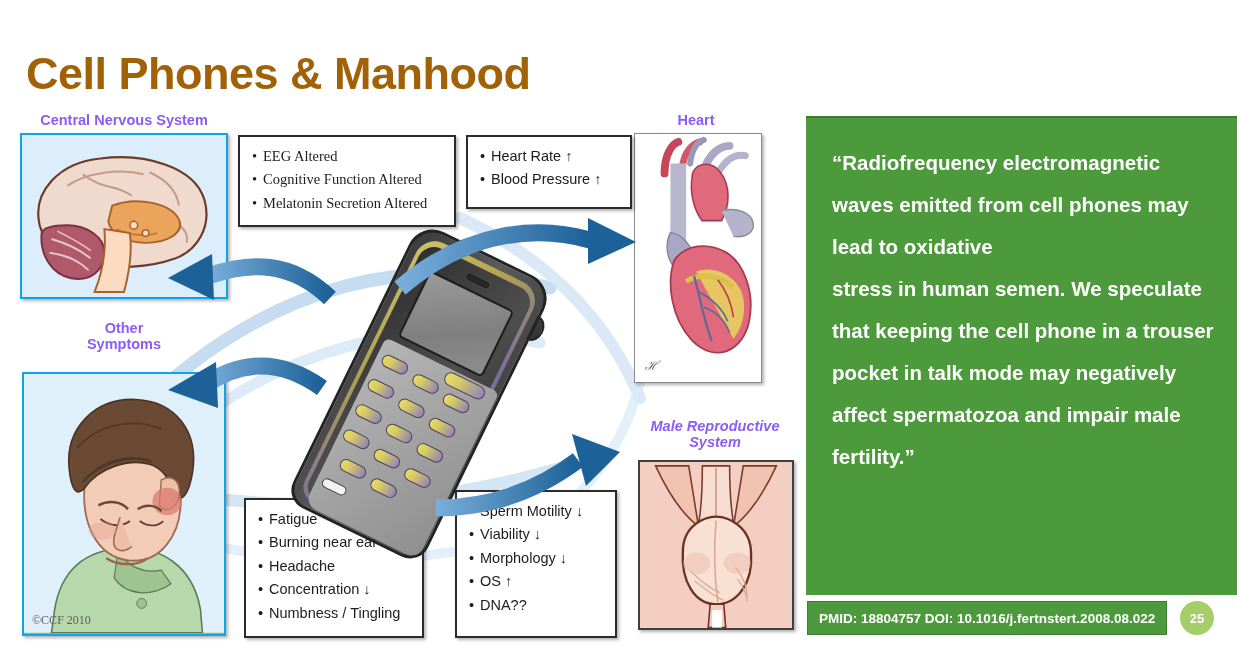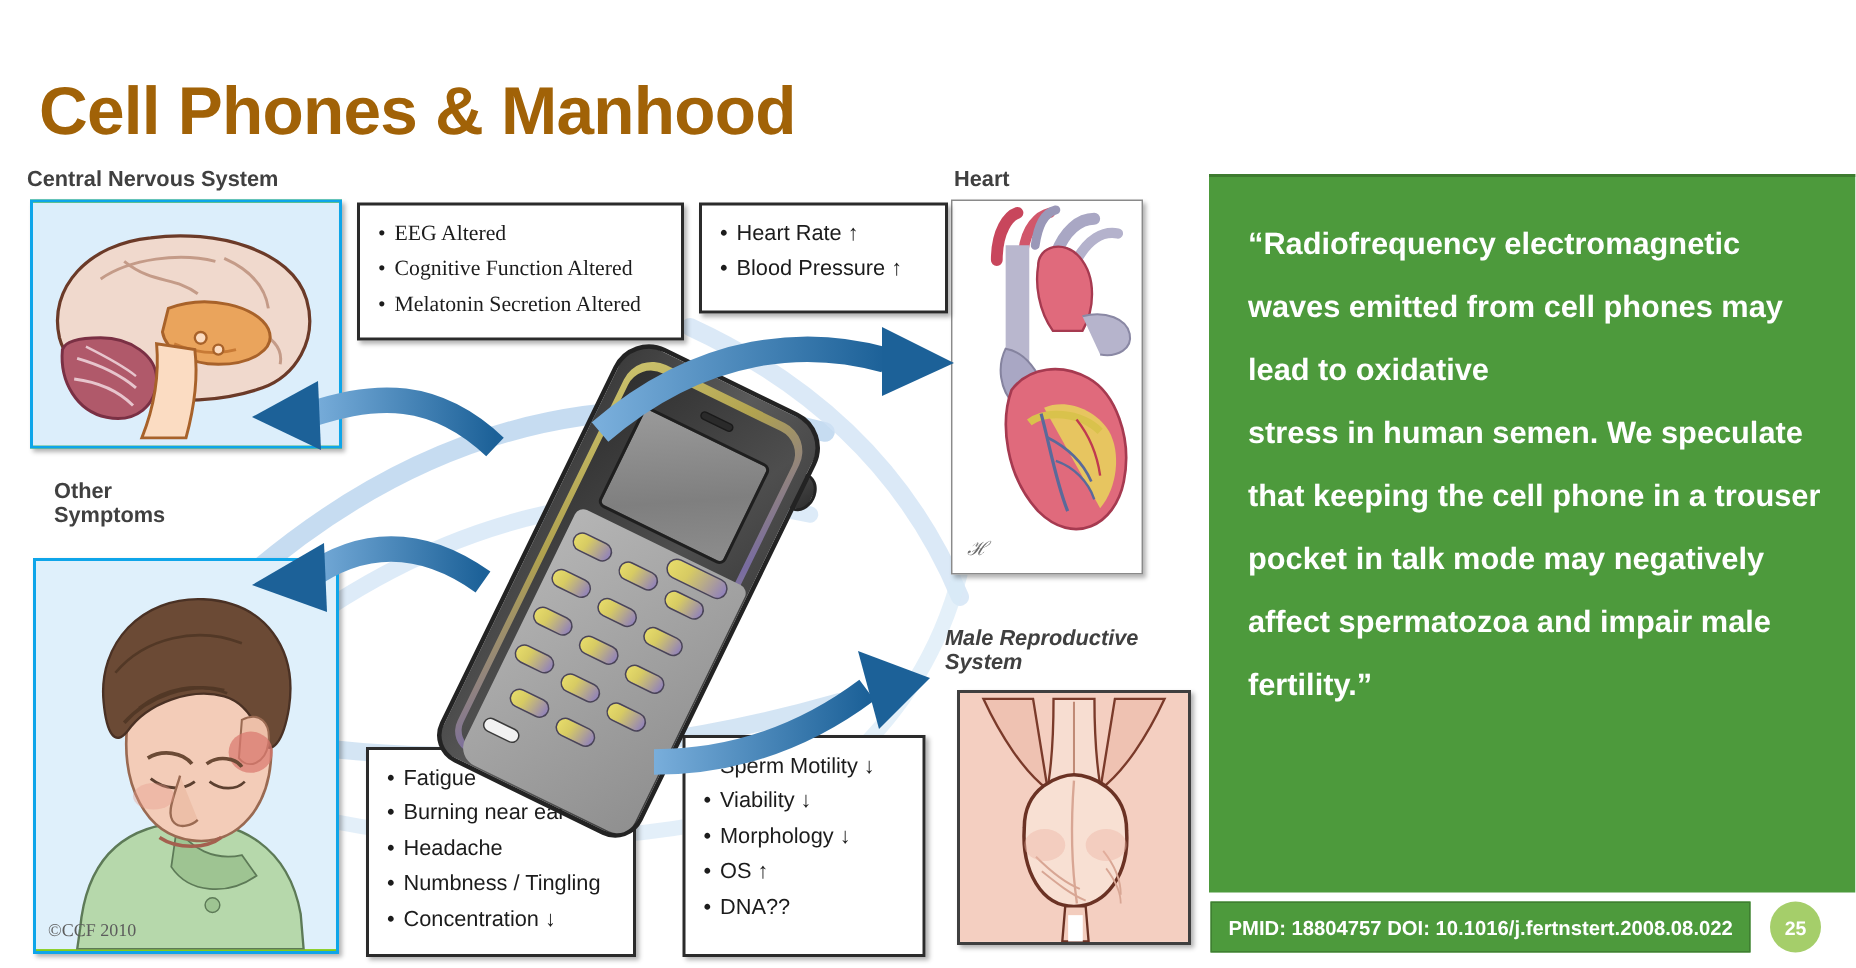--- a/index.html
+++ b/index.html
@@ -47,21 +47,22 @@
     position: absolute;
     border: 2px solid #0ea5e9;
     background: #84cc16;
     overflow: hidden;
     box-shadow: 2px 2px 3px rgba(0,0,0,0.30);
   }
   .panel-label {
     position: absolute;
     font-size: 14.5px;
     font-weight: bold;
-    color: #404040;
+    color: #8b5cf6;
+    text-align: center;
     line-height: 1.12;
   }
 
   
   .txtbox {
     position: absolute;
     border: 2px solid #2b2b2b;
     background: #ffffff;
     box-shadow: 2px 2px 3px rgba(0,0,0,0.30);
     padding: 8px 10px 8px 12px;
@@ -323,22 +324,22 @@
         <circle cx="120" cy="234" r="5" fill="#9ec492" stroke="#5d7a57" stroke-width="1"></circle>
       </svg>
       <div class="credit">©CCF 2010</div>
     </div>
 
     <div class="txtbox" style="left:244px; top:390px; width:180px; height:140px;">
       <ul>
         <li>Fatigue</li>
         <li>Burning near ear</li>
         <li>Headache</li>
+        <li>Concentration ↓</li>
         <li>Numbness / Tingling</li>
-        <li>Concentration ↓</li>
       </ul>
     </div>
 
     <div class="panel-label" style="left:630px; top:310px; width:170px;">
       <span style="white-space:pre-line;font-style:italic;">Male Reproductive
 System</span>
     </div>
     <div class="panel" style="left:638px; top:352px; width:156px; height:170px; border:2px solid #3f3f3f; background:#f6dcd2;">
       <svg class="ill" viewBox="0 0 156 170" preserveAspectRatio="none">
         <rect x="0" y="0" width="156" height="170" fill="#f6d6c9"></rect>

